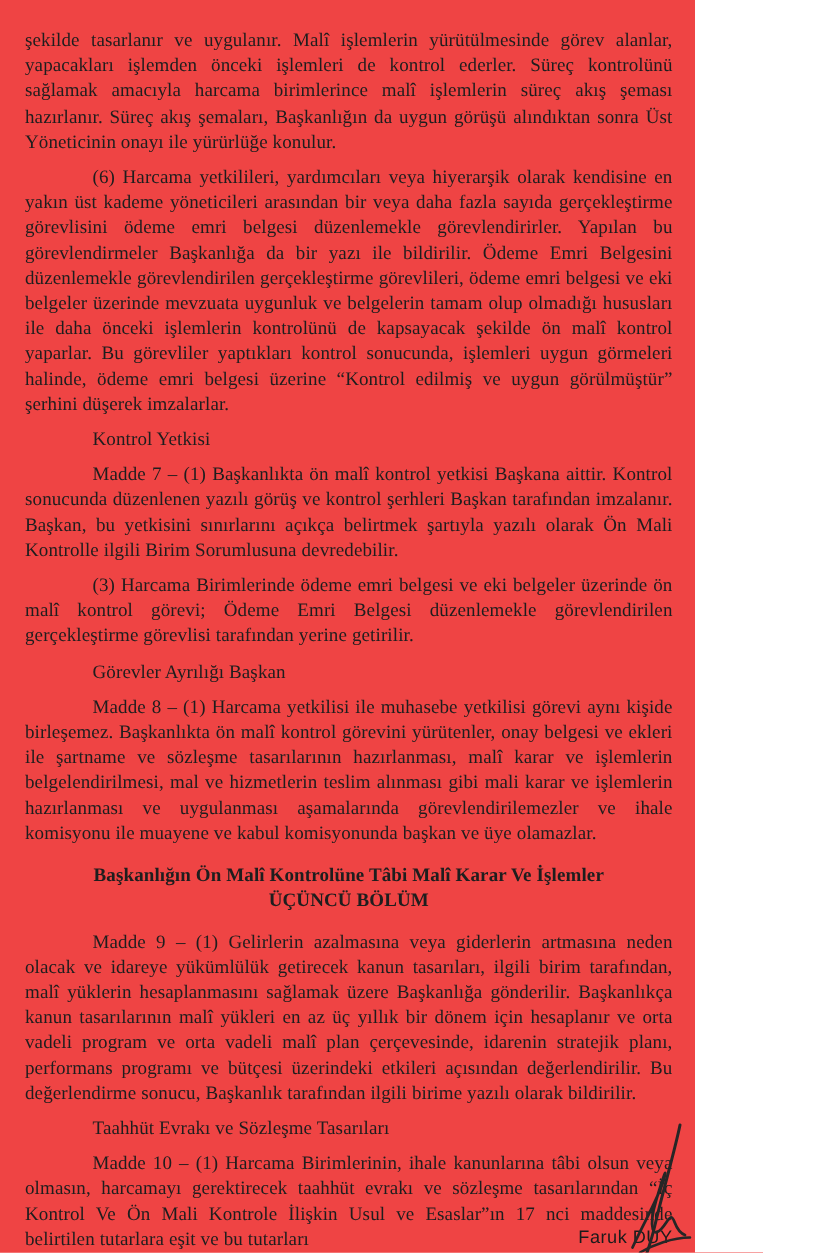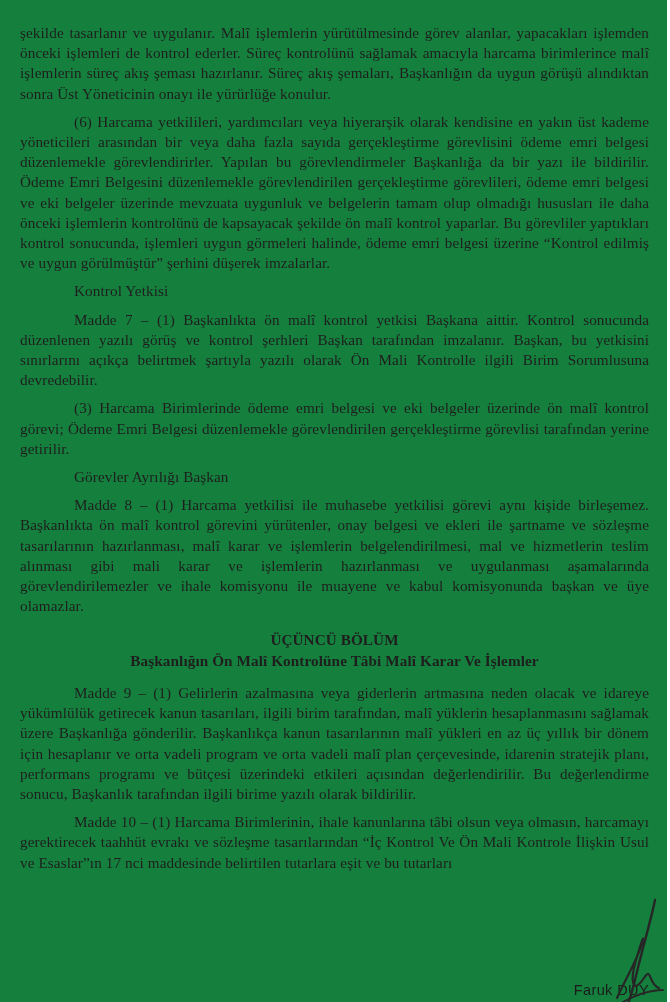--- a/index.html
+++ b/index.html
@@ -3,22 +3,22 @@
 <meta charset="utf-8">
 <style>
   html, body { margin: 0; padding: 0; }
   body {
     width: 670px; height: 1002px;
     background: #ffffff;
     font-family: "Liberation Serif", "DejaVu Serif", serif;
   }
   .page {
     position: relative;
-    width: 667px; height: 1002px;
-    background: #15803d;
+    width: 556px; height: 1002px;
+    background: #ef4444;
     overflow: hidden;
   }
   .doc {
     position: absolute;
     top: 23px; left: 20px; right: 18px;
     font-size: 15.2px;
     line-height: 20.2px;
     color: #1e1e1e;
     text-align: justify;
     letter-spacing: 0.1px;
@@ -66,24 +66,25 @@
 <div class="page">
   <div class="doc">
       <p class="cont">şekilde tasarlanır ve uygulanır. Malî işlemlerin yürütülmesinde görev alanlar, yapacakları işlemden önceki işlemleri de kontrol ederler. Süreç kontrolünü sağlamak amacıyla harcama birimlerince malî işlemlerin süreç akış şeması hazırlanır. Süreç akış şemaları, Başkanlığın da uygun görüşü alındıktan sonra Üst Yöneticinin onayı ile yürürlüğe konulur.</p>
       <p class="para">(6) Harcama yetkilileri, yardımcıları veya hiyerarşik olarak kendisine en yakın üst kademe yöneticileri arasından bir veya daha fazla sayıda gerçekleştirme görevlisini ödeme emri belgesi düzenlemekle görevlendirirler. Yapılan bu görevlendirmeler Başkanlığa da bir yazı ile bildirilir. Ödeme Emri Belgesini düzenlemekle görevlendirilen gerçekleştirme görevlileri, ödeme emri belgesi ve eki belgeler üzerinde mevzuata uygunluk ve belgelerin tamam olup olmadığı hususları ile daha önceki işlemlerin kontrolünü de kapsayacak şekilde ön malî kontrol yaparlar. Bu görevliler yaptıkları kontrol sonucunda, işlemleri uygun görmeleri halinde, ödeme emri belgesi üzerine “Kontrol edilmiş ve uygun görülmüştür” şerhini düşerek imzalarlar.</p>
       <p class="heading">Kontrol Yetkisi</p>
       <p class="para"><b class="lead">Madde 7 –</b> (1) Başkanlıkta ön malî kontrol yetkisi Başkana aittir. Kontrol sonucunda düzenlenen yazılı görüş ve kontrol şerhleri Başkan tarafından imzalanır. Başkan, bu yetkisini sınırlarını açıkça belirtmek şartıyla yazılı olarak Ön Mali Kontrolle ilgili Birim Sorumlusuna devredebilir.</p>
       <p class="para">(3) Harcama Birimlerinde ödeme emri belgesi ve eki belgeler üzerinde ön malî kontrol görevi; Ödeme Emri Belgesi düzenlemekle görevlendirilen gerçekleştirme görevlisi tarafından yerine getirilir.</p>
       <p class="heading">Görevler Ayrılığı Başkan</p>
       <p class="para"><b class="lead">Madde 8 –</b> (1) Harcama yetkilisi ile muhasebe yetkilisi görevi aynı kişide birleşemez. Başkanlıkta ön malî kontrol görevini yürütenler, onay belgesi ve ekleri ile şartname ve sözleşme tasarılarının hazırlanması, malî karar ve işlemlerin belgelendirilmesi, mal ve hizmetlerin teslim alınması gibi mali karar ve işlemlerin hazırlanması ve uygulanması aşamalarında görevlendirilemezler ve ihale komisyonu ile muayene ve kabul komisyonunda başkan ve üye olamazlar.</p>
       <div class="center-block">
+        <div class="center-line">Başkanlığın Ön Malî Kontrolüne Tâbi Malî Karar Ve İşlemler</div>
         <div class="center-line">ÜÇÜNCÜ BÖLÜM</div>
-        <div class="center-line">Başkanlığın Ön Malî Kontrolüne Tâbi Malî Karar Ve İşlemler</div>
       </div>
       <p class="para"><b class="lead">Madde 9 –</b> (1) Gelirlerin azalmasına veya giderlerin artmasına neden olacak ve idareye yükümlülük getirecek kanun tasarıları, ilgili birim tarafından, malî yüklerin hesaplanmasını sağlamak üzere Başkanlığa gönderilir. Başkanlıkça kanun tasarılarının malî yükleri en az üç yıllık bir dönem için hesaplanır ve orta vadeli program ve orta vadeli malî plan çerçevesinde, idarenin stratejik planı, performans programı ve bütçesi üzerindeki etkileri açısından değerlendirilir. Bu değerlendirme sonucu, Başkanlık tarafından ilgili birime yazılı olarak bildirilir.</p>
+      <p class="heading">Taahhüt Evrakı ve Sözleşme Tasarıları</p>
       <p class="para"><b class="lead">Madde 10 –</b> (1) Harcama Birimlerinin, ihale kanunlarına tâbi olsun veya olmasın, harcamayı gerektirecek taahhüt evrakı ve sözleşme tasarılarından “İç Kontrol Ve Ön Mali Kontrole İlişkin Usul ve Esaslar”ın 17 nci maddesinde belirtilen tutarlara eşit ve bu tutarları</p>
     </div>
 
   <div class="signature">
     <span class="sig-name">Faruk DUY</span>
     <svg class="scribble" viewBox="0 0 58 110" xmlns="http://www.w3.org/2000/svg">
       <path d="M46 2 C 42 22, 32 56, 26 82 C 24 91, 21 100, 19 106" fill="none" stroke="#262626" stroke-width="2.4" stroke-linecap="round"></path>
       <path d="M8 100 C 16 82, 28 62, 33 46 C 36 34, 33 42, 27 62 C 21 82, 23 98, 35 80 C 43 68, 39 86, 50 90" fill="none" stroke="#262626" stroke-width="2.2" stroke-linecap="round"></path>
       <path d="M14 104 C 24 98, 40 92, 54 92" fill="none" stroke="#262626" stroke-width="2" stroke-linecap="round"></path>
     </svg>

